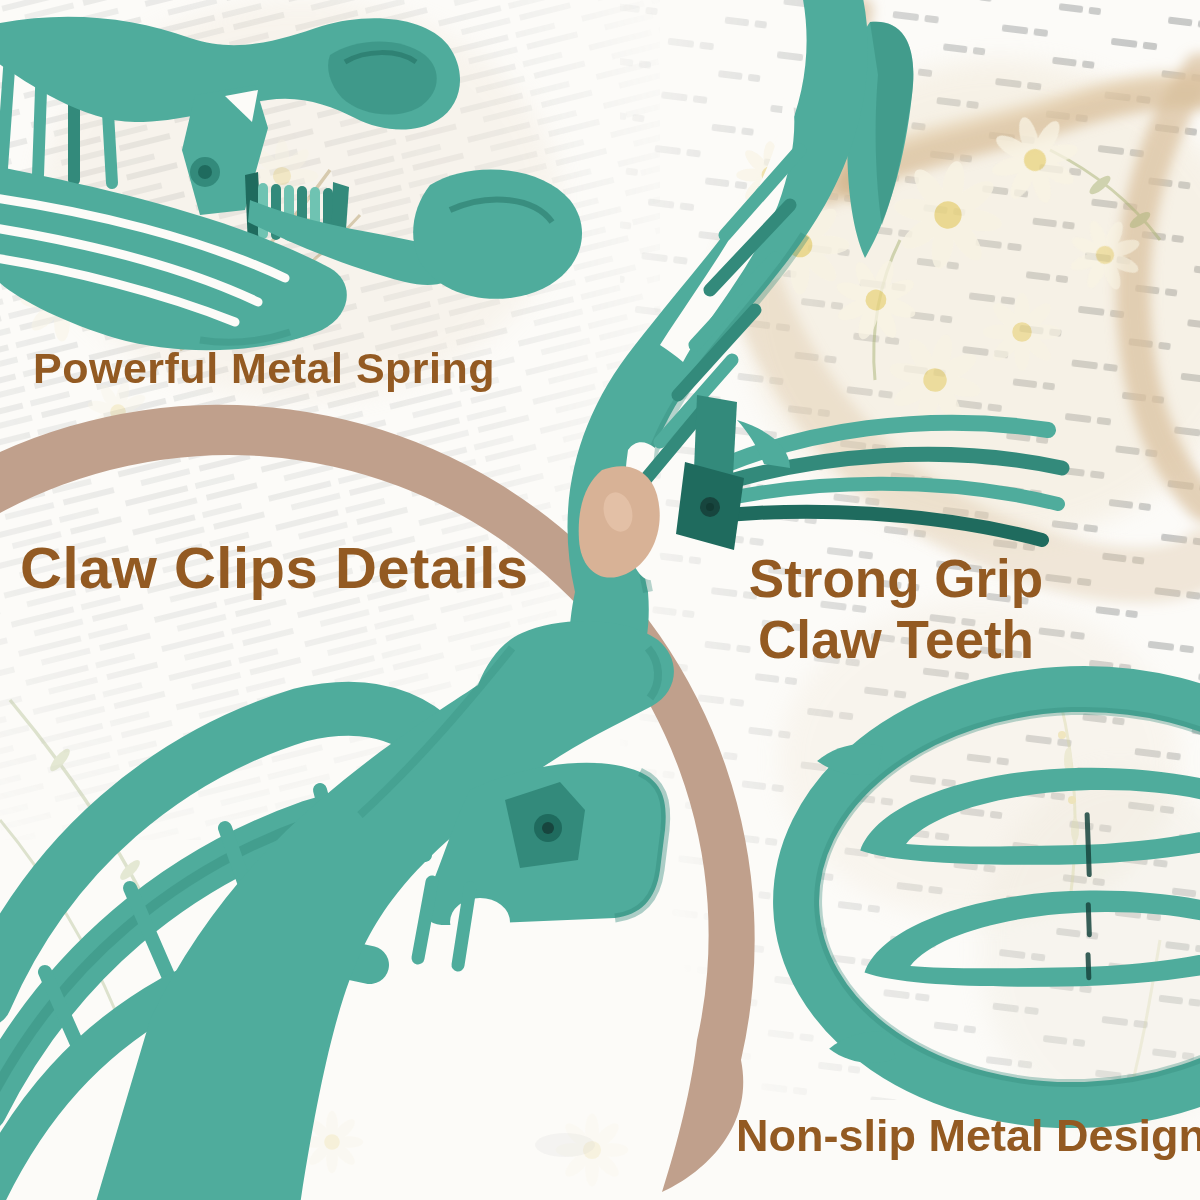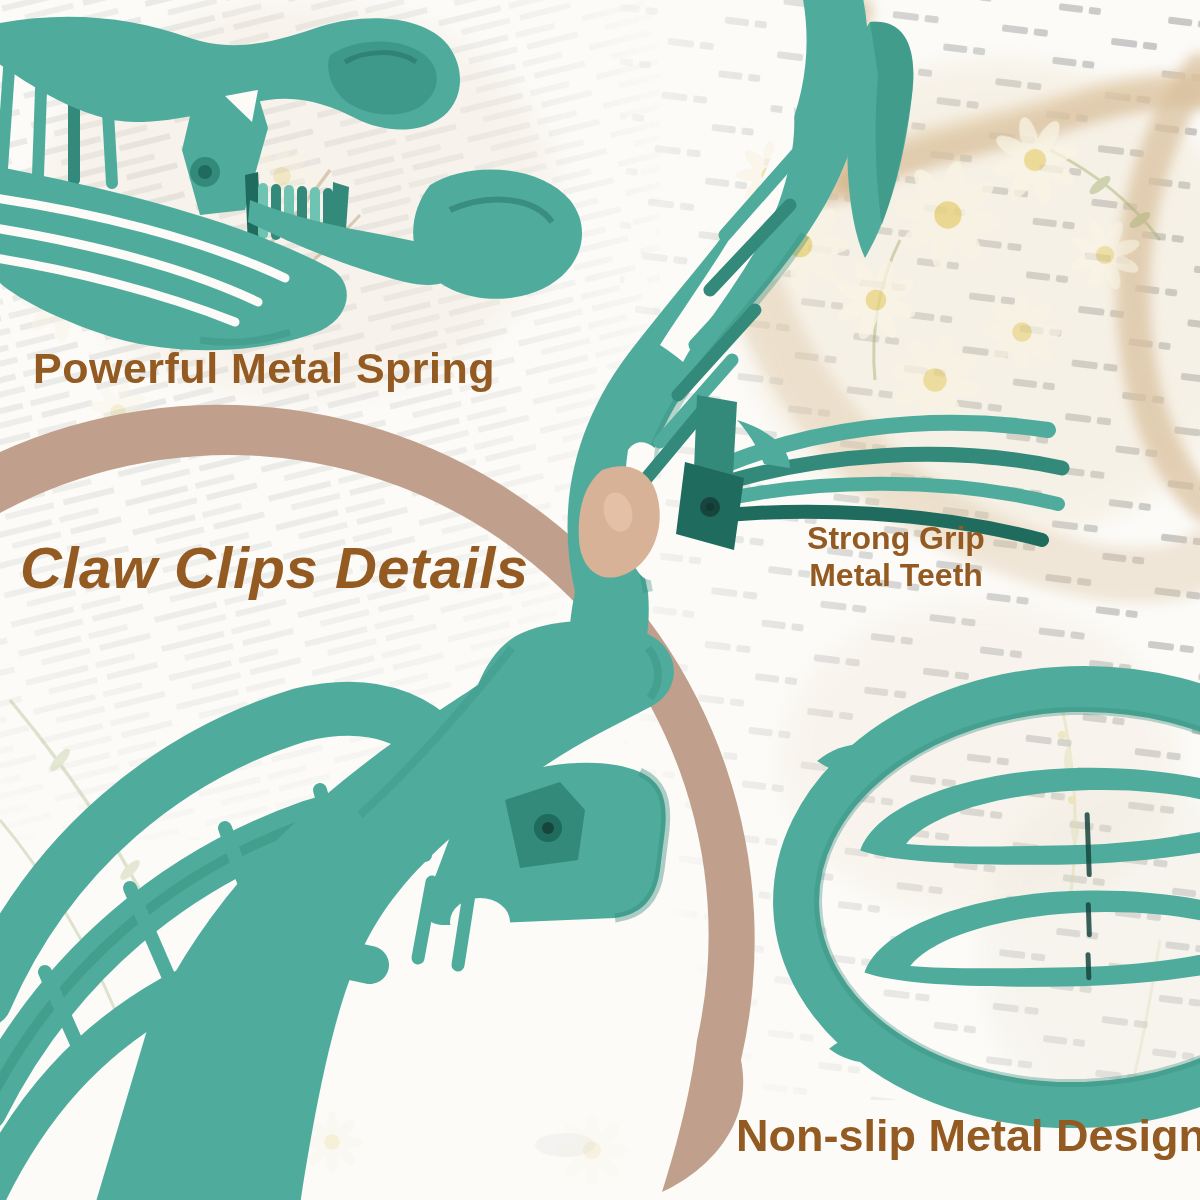--- a/index.html
+++ b/index.html
@@ -11,22 +11,22 @@
     font-family:"Liberation Sans", sans-serif;
   }
   .scene svg.art{position:absolute;left:0;top:0;width:1200px;height:1200px;display:block;}
   .caption{
     position:absolute;
     color:var(--text_brown,#935a22);
     font-weight:700;
     white-space:nowrap;
   }
   .cap-spring{left:33px;top:344px;font-size:43px;letter-spacing:.5px;}
-  .cap-title{left:20px;top:534px;font-size:58px;font-style:italic;letter-spacing:.5px;}
-  .cap-grip{left:700px;top:520px;width:392px;text-align:center;font-size:32px;line-height:1.16;white-space:normal;}
+  .cap-title{left:20px;top:534px;font-size:58px;letter-spacing:.5px;}
+  .cap-grip{left:700px;top:548px;width:392px;text-align:center;font-size:53px;line-height:1.16;white-space:normal;}
   .cap-nonslip{left:736px;top:1110px;font-size:45px;}
 </style>
 </head>
 <body>
 
 <div class="scene">
 
 <svg class="art" viewBox="0 0 1200 1200" aria-hidden="true">
   <defs>
     <pattern id="news" width="140" height="30" patternUnits="userSpaceOnUse" patternTransform="rotate(-14)">
@@ -286,16 +286,16 @@
       <path d="M-5,258 C70,270 160,292 235,322"></path>
     </g>
     <path d="M200,340 C230,345 260,342 290,332" stroke="var(--teal_shade,#338a7b)" stroke-width="7" fill="none" opacity="0.35"></path>
   </g>
 </svg>
 
   <div class="caption cap-spring">Powerful Metal Spring</div>
   <div class="caption cap-title">Claw Clips Details</div>
   <div class="caption cap-grip">
     <span>Strong Grip</span><br>
-    <span>Metal Teeth</span>
+    <span>Claw Teeth</span>
   </div>
   <div class="caption cap-nonslip">Non-slip Metal Design</div>
 </div>
 
 </body></html>

